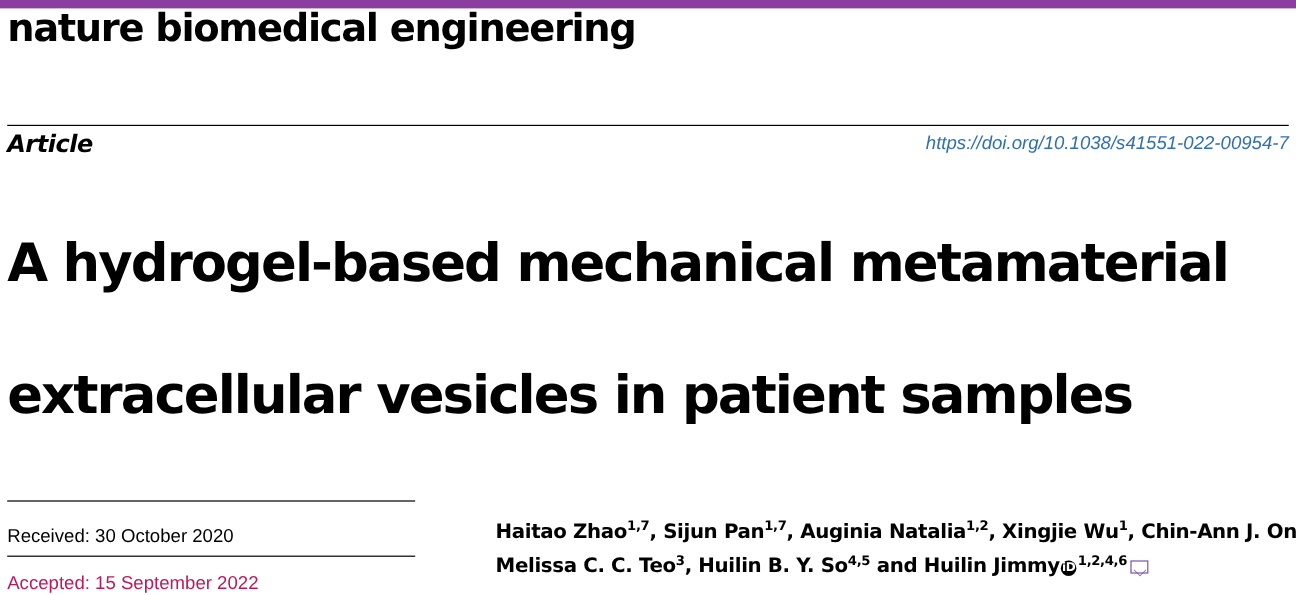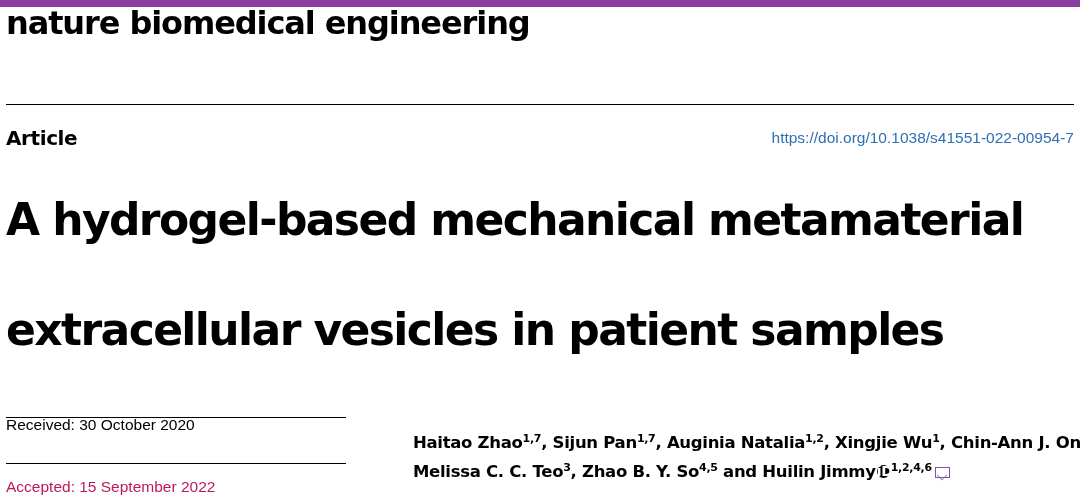--- a/index.html
+++ b/index.html
@@ -43,23 +43,24 @@
     position: absolute;
     left: 6px;
     width: 1068px;
     height: 1px;
     background: #000000;
   }
   .hr-1 { top: 104px; }
   .article-row {
     position: absolute;
     left: 6px;
-    top: 126px;
+    top: 108px;
     width: 1068px;
     height: 26px;
+    font-style: italic;
   }
   .article-label {
     position: absolute;
     left: 0;
     top: 0;
     font-family: "DejaVu Sans", sans-serif;
     font-weight: 700;
     font-size: 20px;
     letter-spacing: -0.4px;
   }
@@ -84,21 +85,21 @@
     font-size: 44px;
     line-height: 55px;
     letter-spacing: -1.6px;
     color: #000000;
   }
   .hr-2 { top: 417px; width: 340px; }
   .hr-3 { top: 463px; width: 340px; }
   .received {
     position: absolute;
     left: 6px;
-    top: 416px;
+    top: 439px;
     font-family: "Liberation Sans", sans-serif;
     font-size: 15.5px;
     color: #000000;
     white-space: nowrap;
   }
   .accepted {
     position: absolute;
     left: 6px;
     top: 478px;
     font-family: "Liberation Sans", sans-serif;
@@ -126,21 +127,21 @@
     line-height: 0;
   }
   .orcid {
     display: inline-block;
     width: 13px;
     height: 13px;
     border-radius: 50%;
     background: #000000;
     color: #ffffff;
     font-family: "DejaVu Sans", sans-serif;
-    font-size: 14px;
+    font-size: 10px;
     font-weight: 700;
     line-height: 13px;
     text-align: center;
     vertical-align: 1px;
     margin: 0 1px;
   }
   .envelope {
     display: inline-block;
     width: 15px;
     height: 11px;
@@ -182,16 +183,16 @@
   <h1 class="paper-title"><span>A hydrogel-based mechanical metamaterial</span><br><br><span>extracellular vesicles in patient samples</span></h1>
 
   <div class="hr-thin hr-2"></div>
   <div class="received">Received: 30 October 2020</div>
 
   <div class="hr-thin hr-3"></div>
   <div class="accepted">Accepted: 15 September 2022</div>
 
   <div class="authors">
     <span id="author-line-1"><span>Haitao Zhao</span><sup>1,7</sup>, <span>Sijun Pan</span><sup>1,7</sup>, <span>Auginia Natalia</span><sup>1,2</sup>, <span>Xingjie Wu</span><sup>1</sup>, <span>Chin-Ann J. Ong</span><sup>3</sup>,</span><br>
-    <span id="author-line-2"><span>Melissa C. C. Teo</span><sup>3</sup>, <span>Zhao B. Y. So</span><sup>4,5</sup> and <span>Huilin Jimmy</span><span class="orcid">iD</span><sup>1,2,4,6</sup><span class="envelope"></span></span>
+    <span id="author-line-2"><span>Melissa C. C. Teo</span><sup>3</sup>, <span>Huilin B. Y. So</span><sup>4,5</sup> and <span>Huilin Jimmy</span><span class="orcid">iD</span><sup>1,2,4,6</sup><span class="envelope"></span></span>
   </div>
 
 </div>
 
 </body></html>

